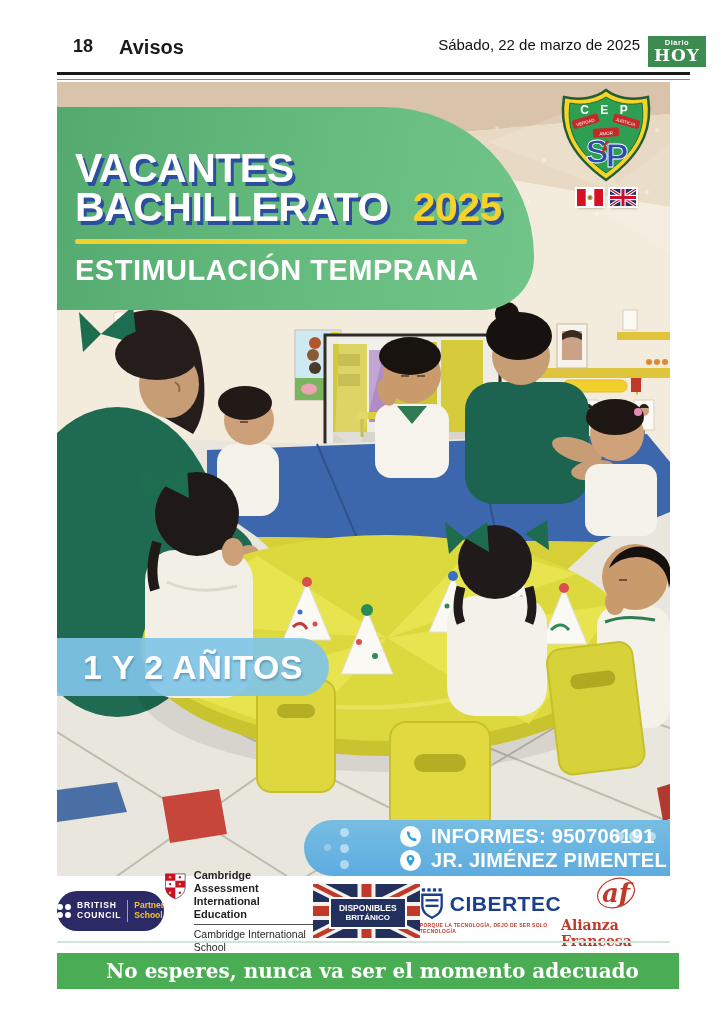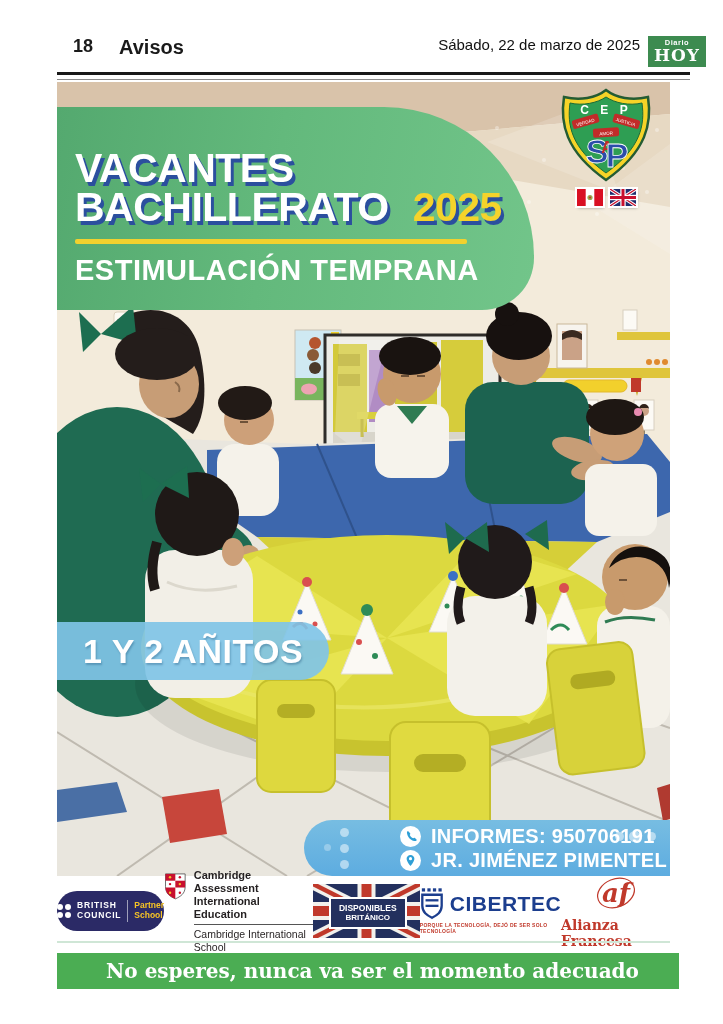--- a/index.html
+++ b/index.html
@@ -34,21 +34,21 @@
   .underline{position:absolute;left:18px;top:132px;width:392px;height:5px;background:#f2d12e;border-radius:2px;}
   .program{position:absolute;left:18px;top:147px;font-size:29px;font-weight:bold;color:#fff;
            letter-spacing:.5px;white-space:nowrap;}
 
   
   .crest-wrap{position:absolute;right:6px;top:5px;width:116px;text-align:center;}
   .flags{display:flex;justify-content:center;gap:7px;margin-top:2px;}
   .flag{display:inline-block;box-shadow:0 0 0 2px #fff,1px 2px 3px rgba(0,0,0,.35);line-height:0;}
 
   
-  .badge{position:absolute;left:0;top:540px;width:272px;height:58px;
+  .badge{position:absolute;left:0;top:556px;width:272px;height:58px;
          background:rgba(128,196,231,.92);border-radius:0 30px 30px 0;
          display:flex;align-items:center;padding-left:26px;box-sizing:border-box;
          font-size:34px;font-weight:bold;color:#fff;letter-spacing:.5px;
          text-shadow:1px 2px 2px rgba(30,80,120,.35);}
 
   
   .banner{position:absolute;right:0;top:738px;width:366px;height:56px;
           background:linear-gradient(#77bde2,#5dace0);border-radius:42px 0 0 42px;color:#fff;}
   .bdot{position:absolute;border-radius:50%;background:rgba(255,255,255,.5);}
   .banner-rows{position:absolute;left:96px;top:5px;display:flex;flex-direction:column;gap:2px;}

